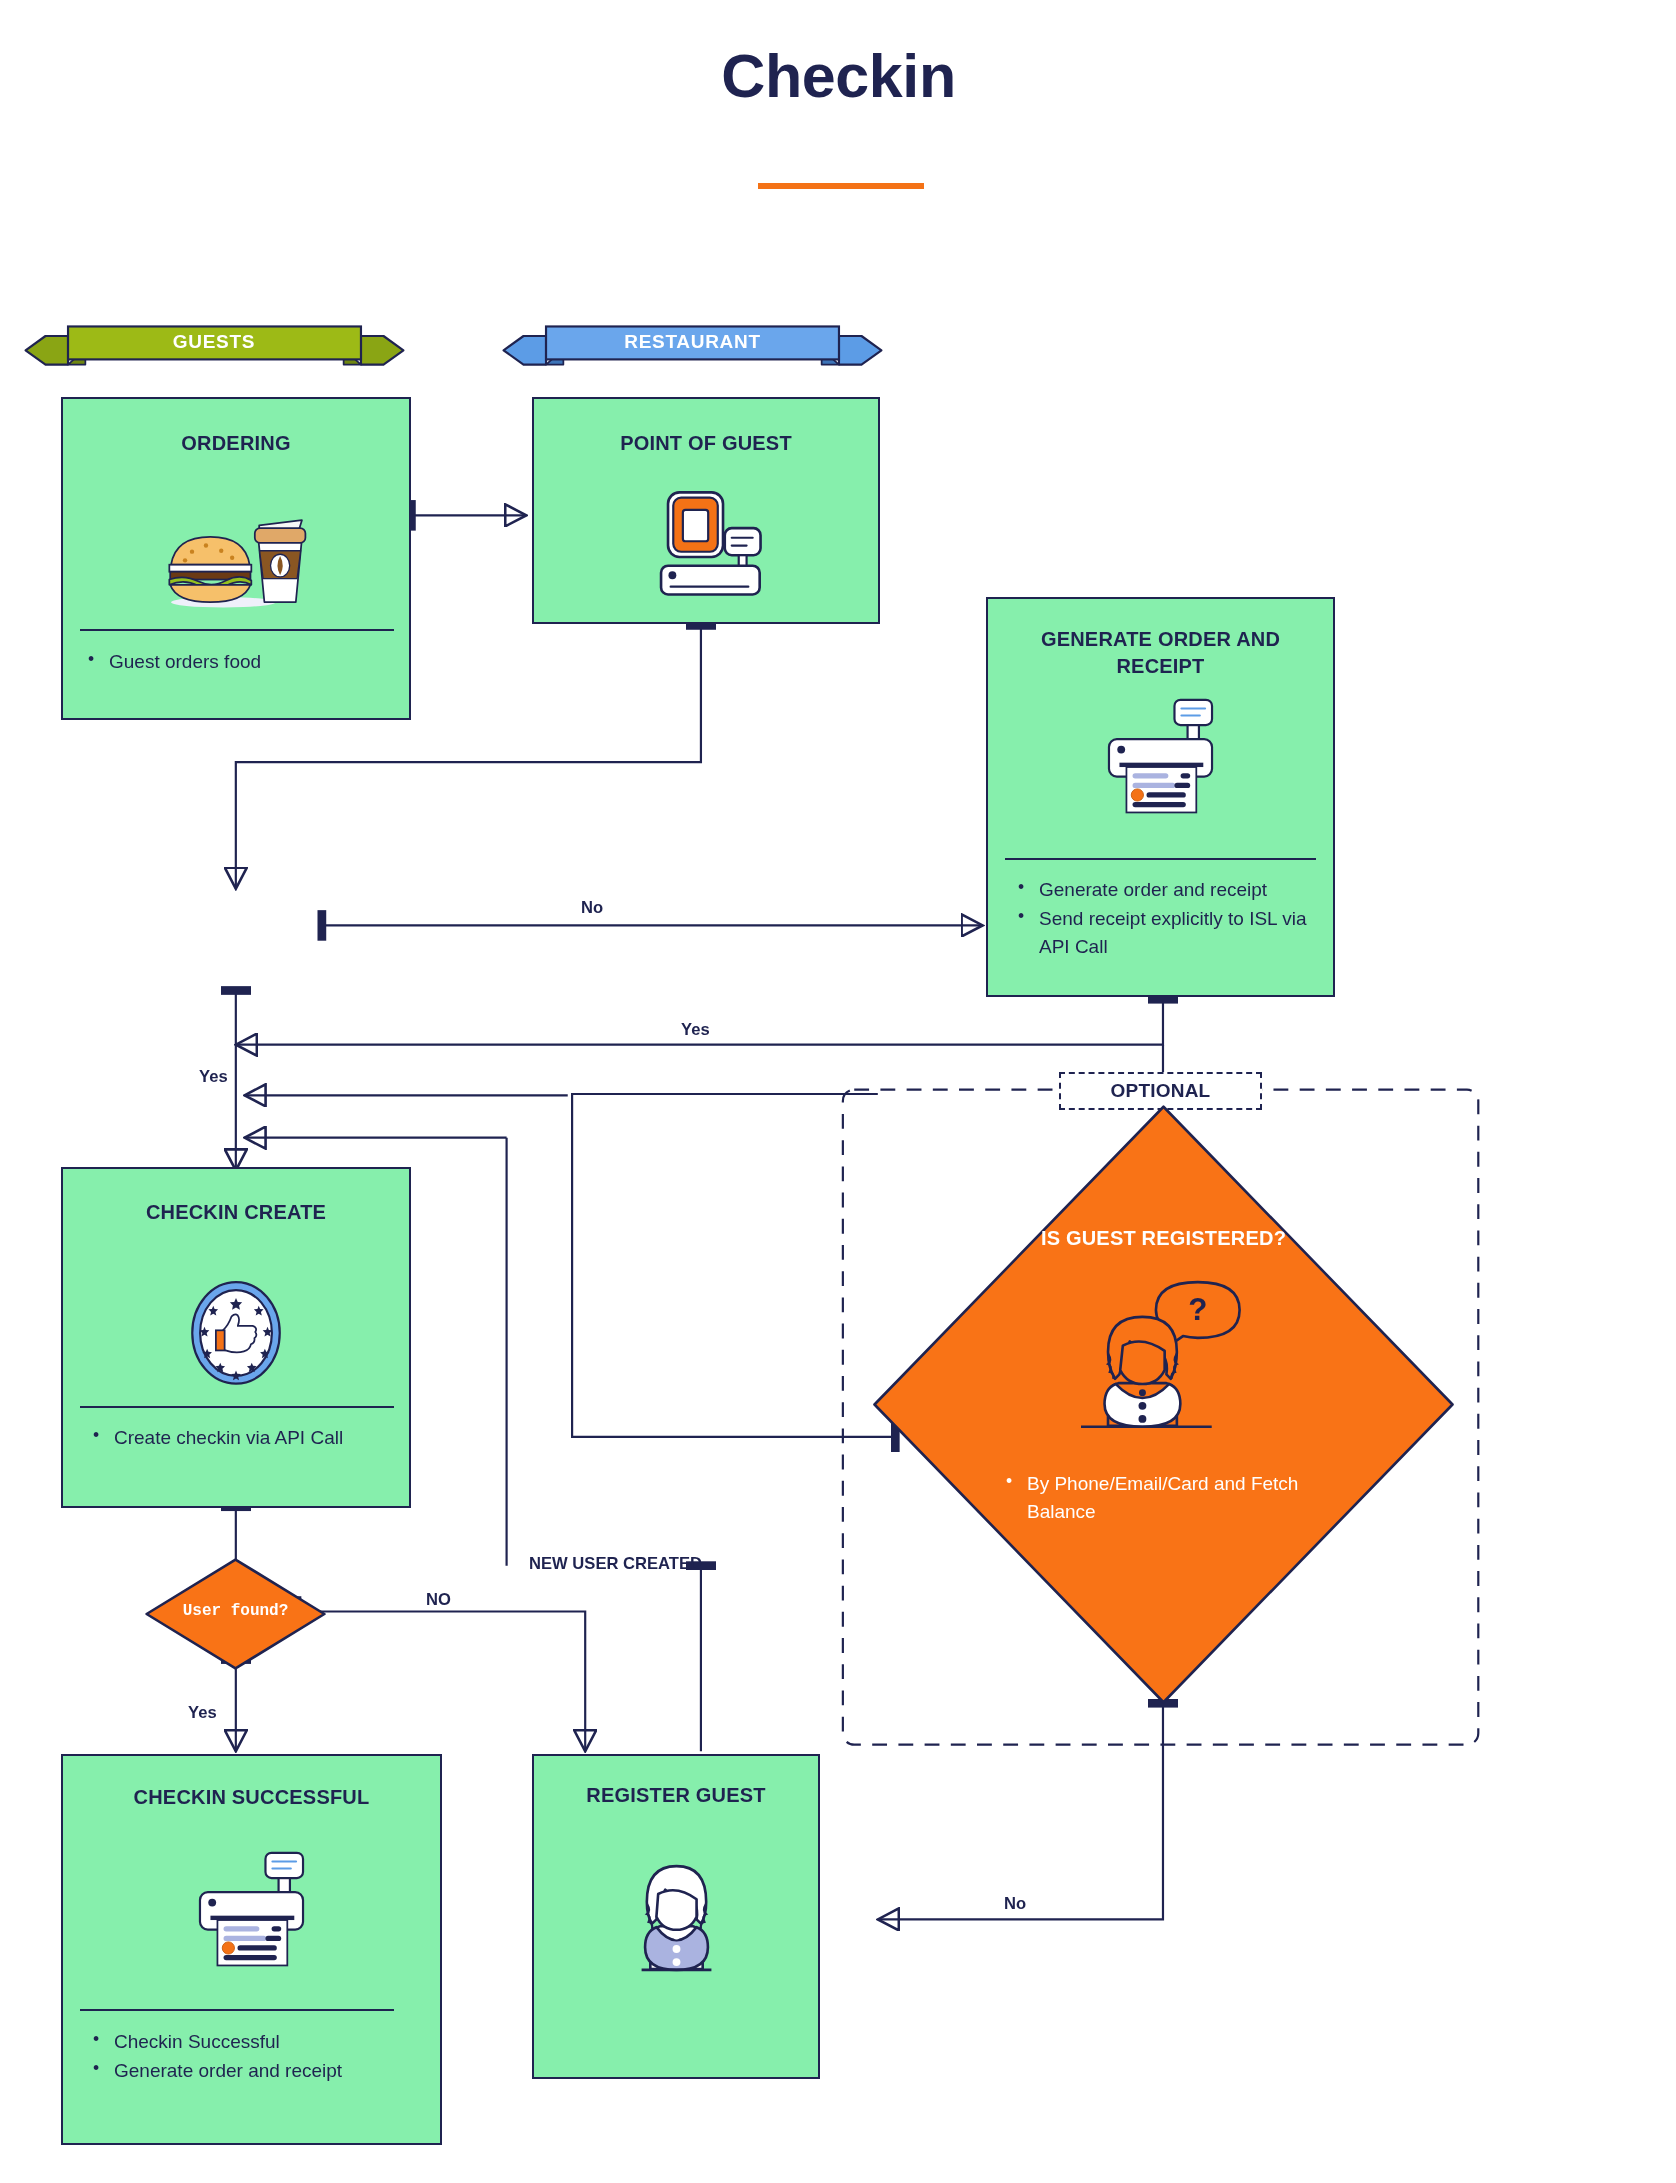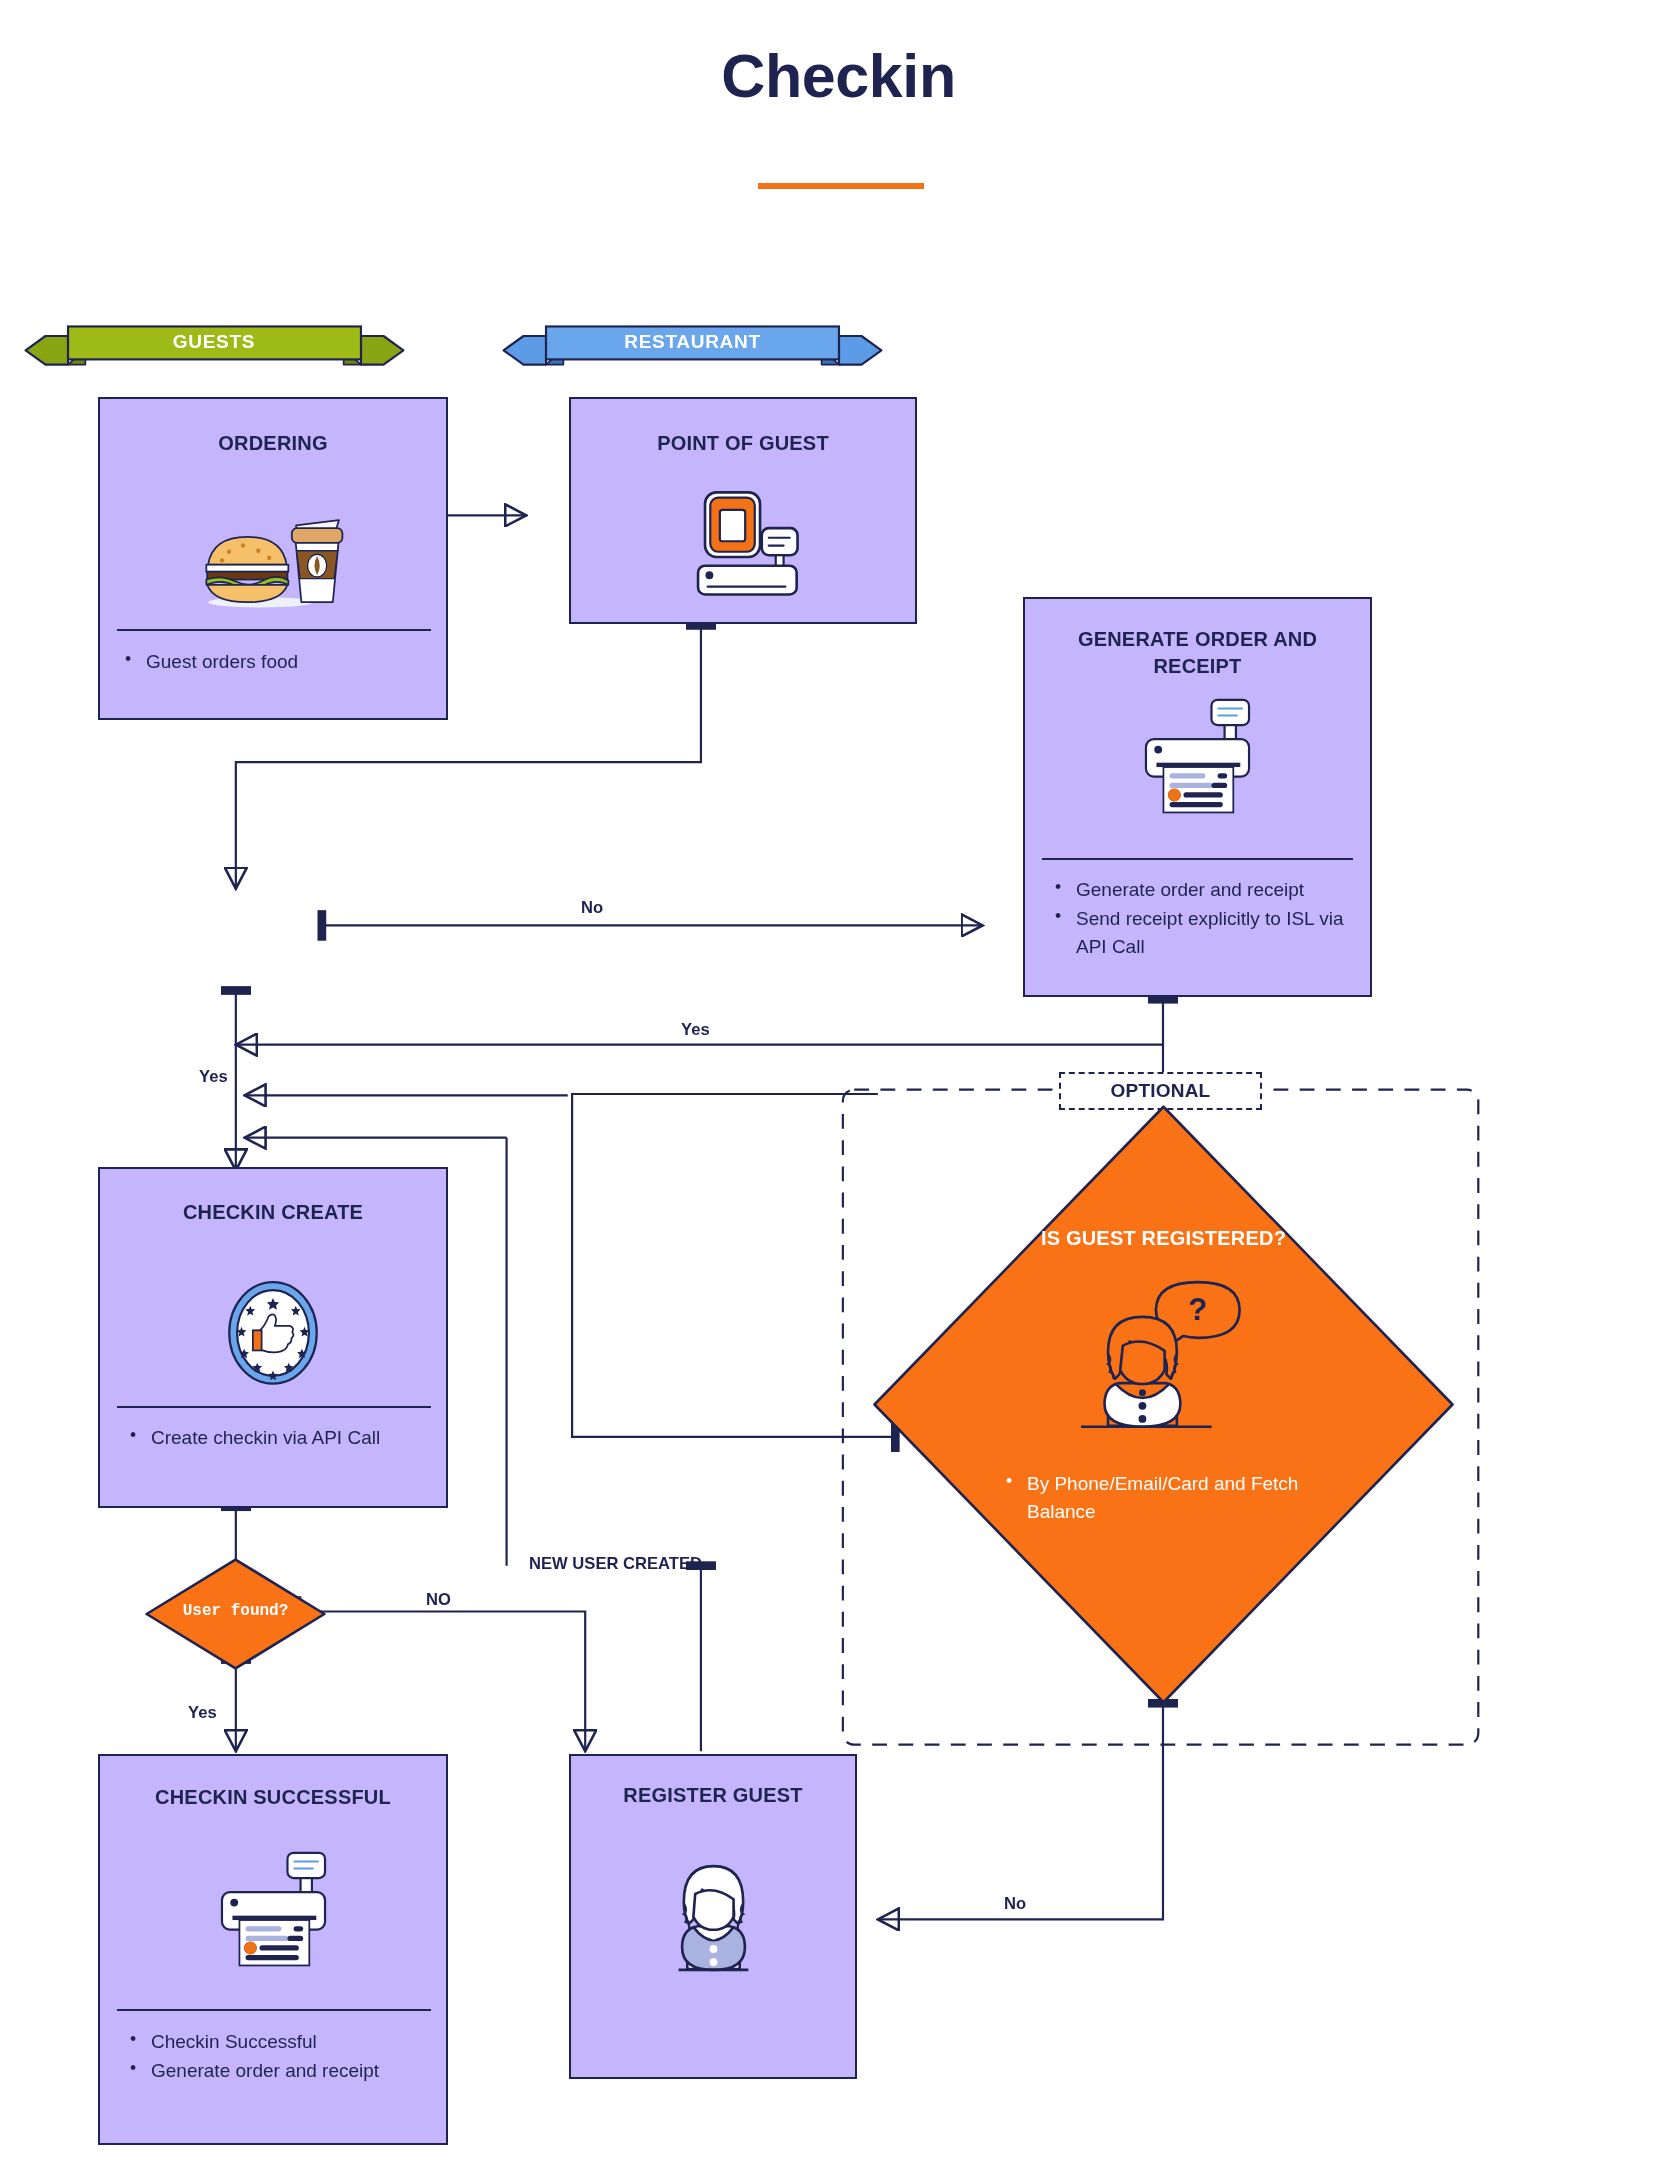--- a/index.html
+++ b/index.html
@@ -45,24 +45,23 @@
     font-size: 19px;
     font-weight: bold;
     color: #ffffff;
     letter-spacing: 0.7px;
     line-height: 42px;
   }
 
   
   .pbox {
     position: absolute;
-    background: #c4b5fd;
+    background: #86efac;
     border: 2.2px solid #1F2350;
     box-sizing: border-box;
-    margin-left: 37px;
   }
   .pbox .ptitle {
     position: absolute;
     left: 5%; width: 90%;
     text-align: center;
     font-size: 20px;
     font-weight: bold;
     letter-spacing: 0.2px;
     color: #1F2350;
     line-height: 1.35;
@@ -337,21 +336,21 @@
         <path d="M150 108 q-8 22 -20 32 l0 44 q28 10 48 4 q14 -4 16 -16 q10 -4 8 -14 q8 -6 2 -14 q6 -10 -6 -14 l-34 0 q6 -16 0 -24 q-6 -6 -14 2z" fill="#FFFFFF" stroke="#1F2350" stroke-width="4" stroke-linejoin="round"></path>
         <rect x="114" y="140" width="20" height="46" fill="#F47216" stroke="#1F2350" stroke-width="4"></rect>
       </svg>
     </div>
     <div class="psep" style="left:16.6px; top:237px; width:314px;"></div>
     <ul class="plist" style="left:20px; top:255px; width:288px;">
         <li>Create checkin via API Call</li>
       </ul>
   </div>
 
-  <div class="pbox" style="left:61px; top:1754px; width:350px; height:391px;">
+  <div class="pbox" style="left:61px; top:1754px; width:381px; height:391px;">
     <div class="ptitle" style="top:28px;">CHECKIN SUCCESSFUL</div>
     <div class="picon" style="top:95px;">
       <svg width="131" height="118" viewBox="0 0 300 270">
         <rect x="182" y="4" width="86" height="58" rx="14" fill="#FFFFFF" stroke="#1F2350" stroke-width="5"></rect>
         <path d="M198 24 L252 24 M198 40 L240 40" stroke="#5C9CE6" stroke-width="5" stroke-linecap="round"></path>
         <rect x="212" y="62" width="26" height="34" fill="#FFFFFF" stroke="#1F2350" stroke-width="5"></rect>
         <rect x="32" y="94" width="236" height="86" rx="18" fill="#FFFFFF" stroke="#1F2350" stroke-width="5"></rect>
         <circle cx="60" cy="118" r="9" fill="#1F2350"></circle>
         <rect x="56" y="148" width="192" height="10" fill="#1F2350"></rect>
         <rect x="72" y="158" width="160" height="104" fill="#FFFFFF" stroke="#1F2350" stroke-width="4"></rect>

